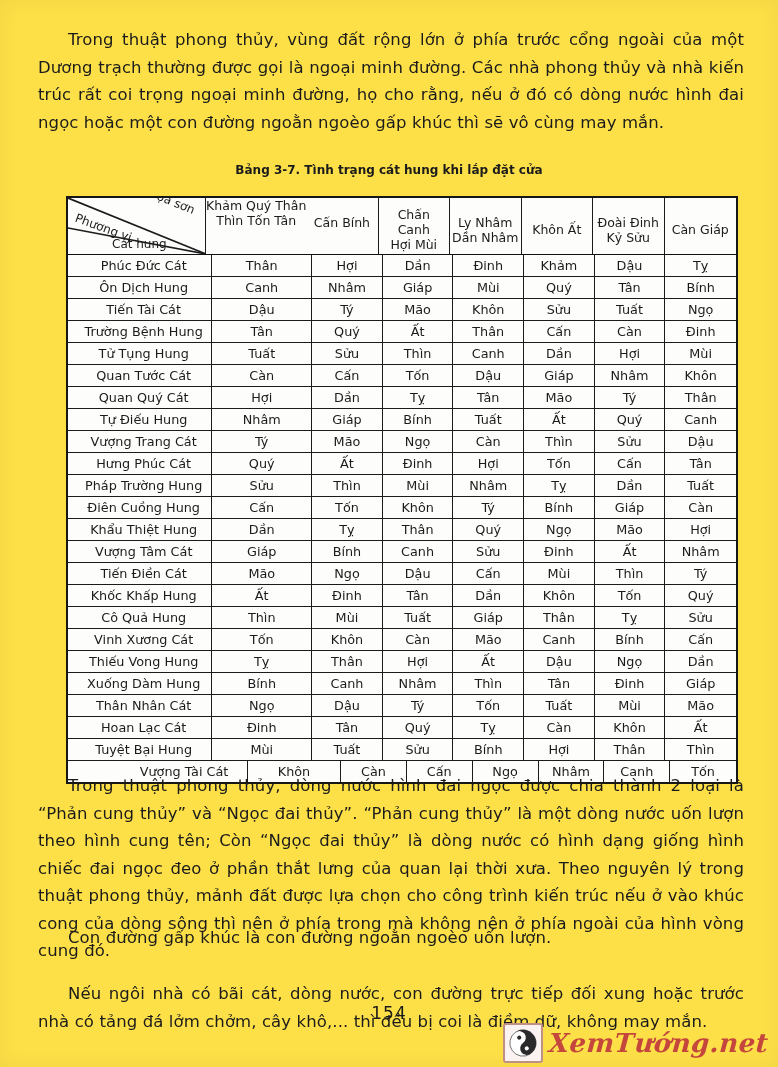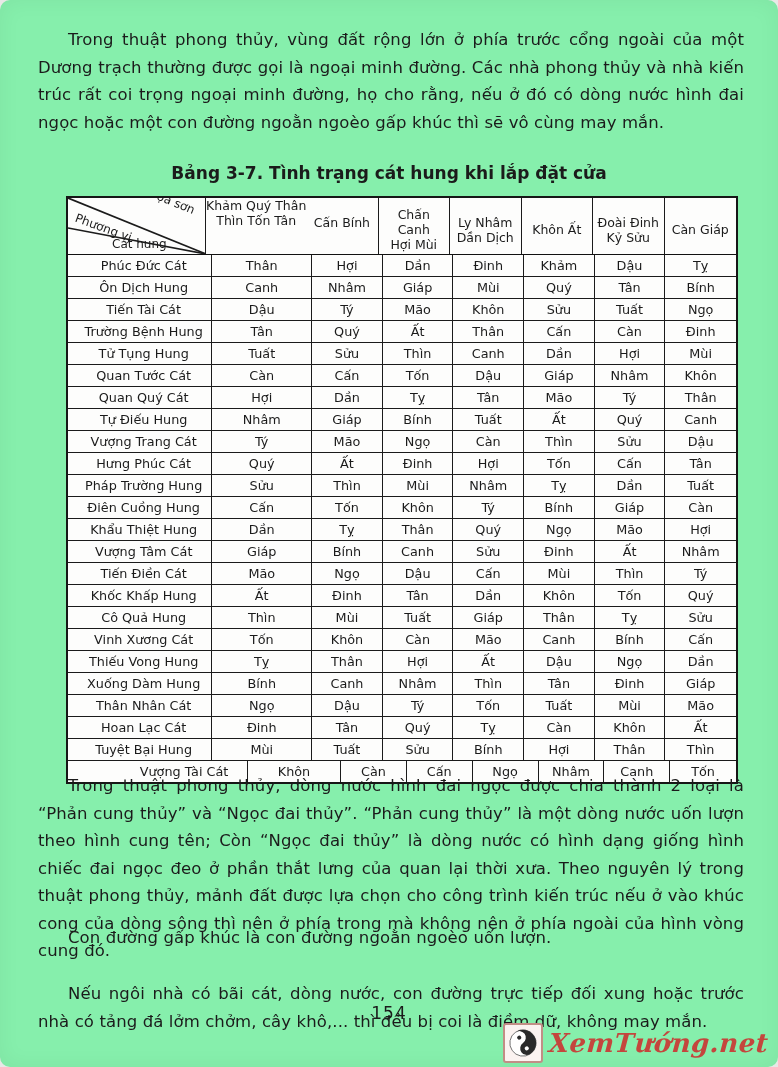--- a/index.html
+++ b/index.html
@@ -5,41 +5,40 @@
   html,body{margin:0;padding:0;}
   body{
     width:778px;height:1067px;
     background:#e8e8e6;
     font-family:"DejaVu Sans","Liberation Sans",sans-serif;
     color:#1b1b1b;
   }
   .page{
     position:relative;
     width:778px;height:1067px;
-    background:#86efac;
+    background:#fde047;
     overflow:hidden;
     box-shadow:inset 0 0 22px rgba(0,0,0,0.05);
-    border-radius:10px;
   }
   .para{
     position:absolute;
     left:38px;width:706px;
     margin:0;
     font-size:16.5px;line-height:27.5px;
     text-align:justify;text-indent:30px;
     letter-spacing:0.1px;
   }
   .p1{top:26px;}
   .p2{top:772px;}
   .p3{top:924px;}
   .p4{top:980px;}
   .table-title{
     position:absolute;top:163px;left:0;width:778px;
     margin:0;text-align:center;
-    font-size:17px;font-weight:bold;
+    font-size:12px;font-weight:bold;
   }
   
   .ftable{
     position:absolute;top:196px;left:66px;
     width:668px;
     border:2px solid #161616;
     background:#fdfdfc;
     box-sizing:content-box;
   }
   .trow{display:flex;border-bottom:1.6px solid #1b1b1b;}
@@ -128,21 +127,21 @@
             <div>Cấn Bính</div>
           </div>
         </div>
         <div class="tcell c-w hcell">
           <div>Chấn</div>
           <div>Canh</div>
           <div>Hợi Mùi</div>
         </div>
         <div class="tcell c-w hcell">
           <div>Ly Nhâm</div>
-          <div>Dần Dịch</div>
+          <div>Dần Nhâm</div>
         </div>
         <div class="tcell c-w hcell">
           <div>Khôn Ất</div>
         </div>
         <div class="tcell c-w hcell">
           <div>Đoài Đinh</div>
           <div>Kỷ Sửu</div>
         </div>
         <div class="tcell c-w hcell">
           <div>Càn Giáp</div>

